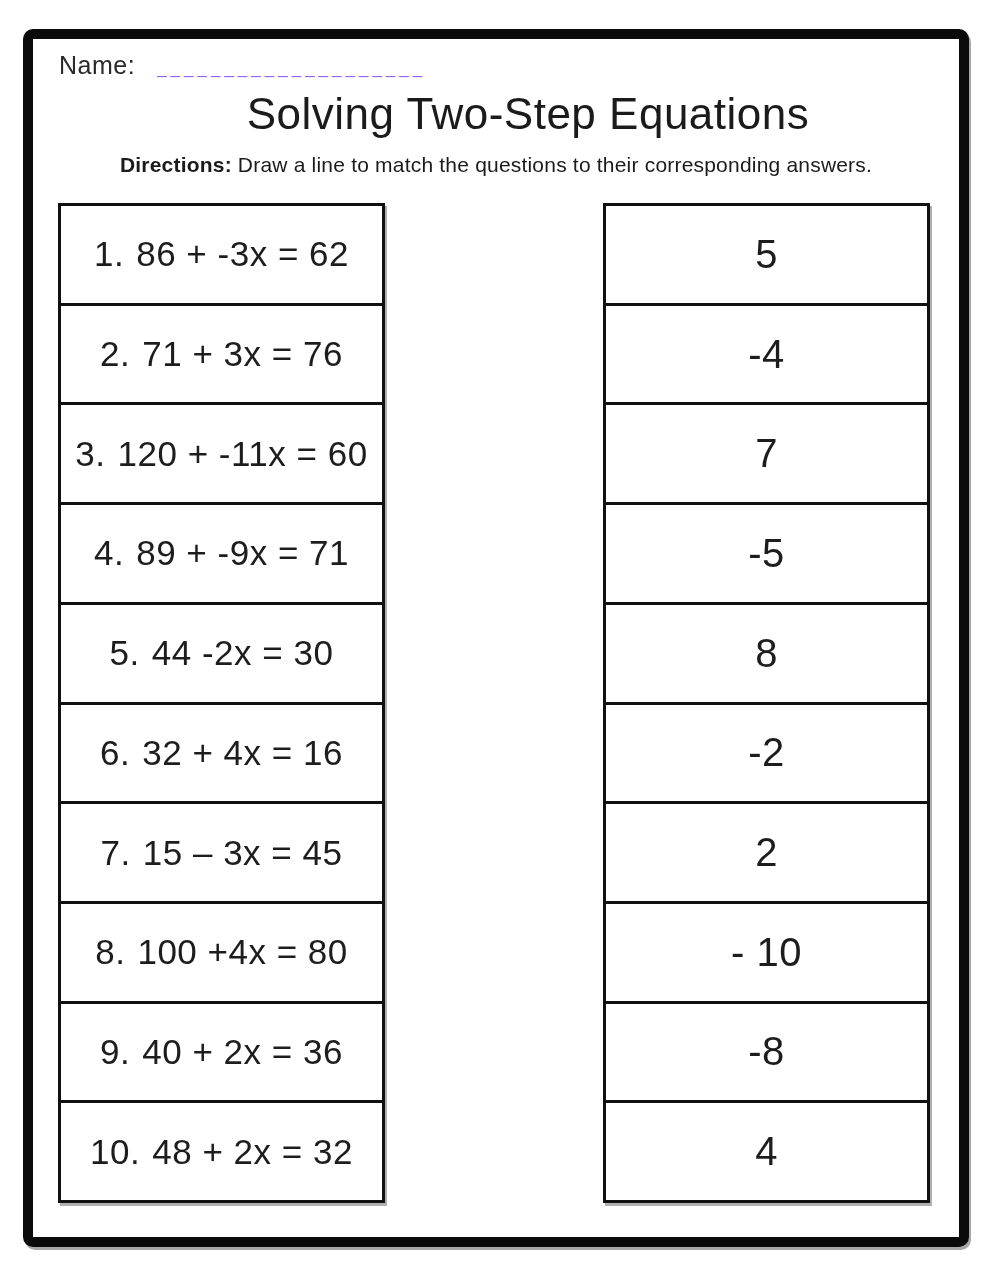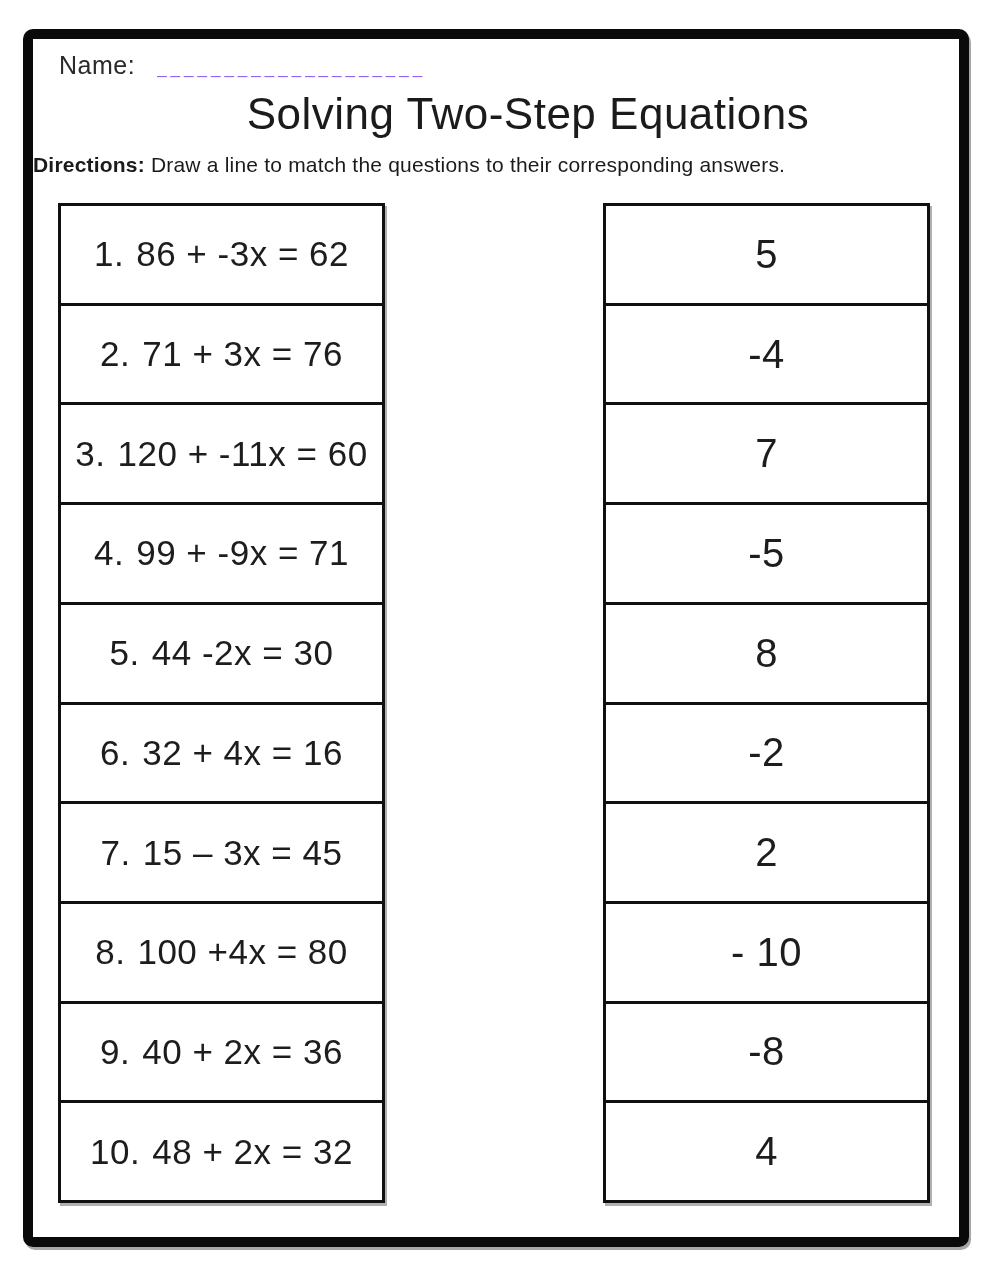--- a/index.html
+++ b/index.html
@@ -58,20 +58,21 @@
     letter-spacing: 0.5px;
     white-space: nowrap;
     margin-left: 32px;
   }
 
   .directions {
     position: absolute;
     top: 114px;
     left: 0;
     width: 100%;
+    text-align: center;
     font-size: 21px;
     color: #1b1b1b;
     letter-spacing: 0.2px;
     white-space: nowrap;
   }
   .directions .dir-label { font-weight: 700; }
 
   .col {
     position: absolute;
     top: 164px;
@@ -128,21 +129,21 @@
       <div class="cell">
         <span>2.</span>
         <span>71 + 3x = 76</span>
       </div>
       <div class="cell">
         <span>3.</span>
         <span>120 + -11x = 60</span>
       </div>
       <div class="cell">
         <span>4.</span>
-        <span>99 + -9x = 71</span>
+        <span>89 + -9x = 71</span>
       </div>
       <div class="cell">
         <span>5.</span>
         <span>44 -2x = 30</span>
       </div>
       <div class="cell">
         <span>6.</span>
         <span>32 + 4x = 16</span>
       </div>
       <div class="cell">

